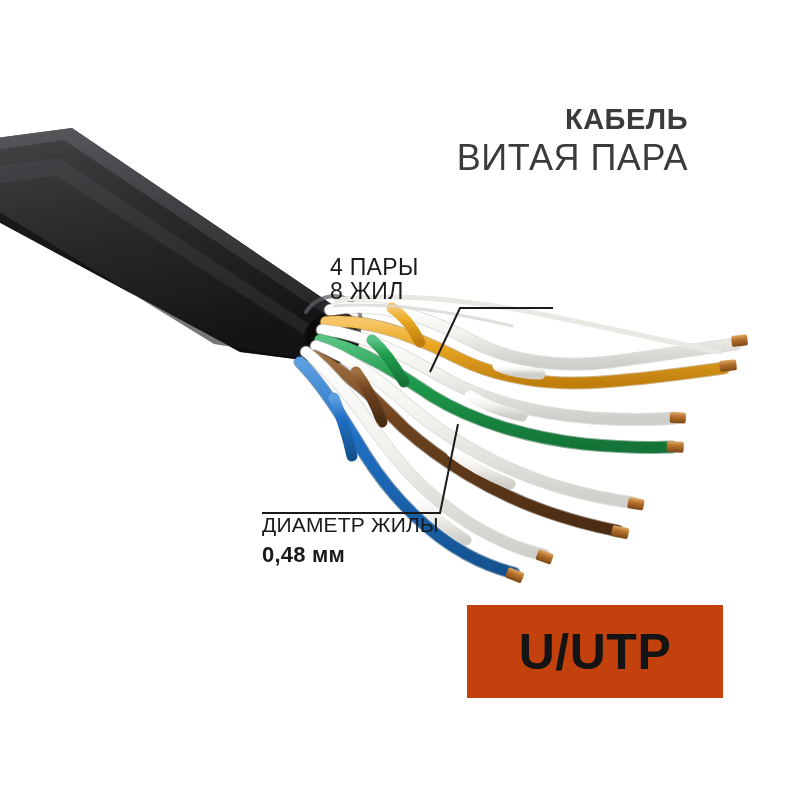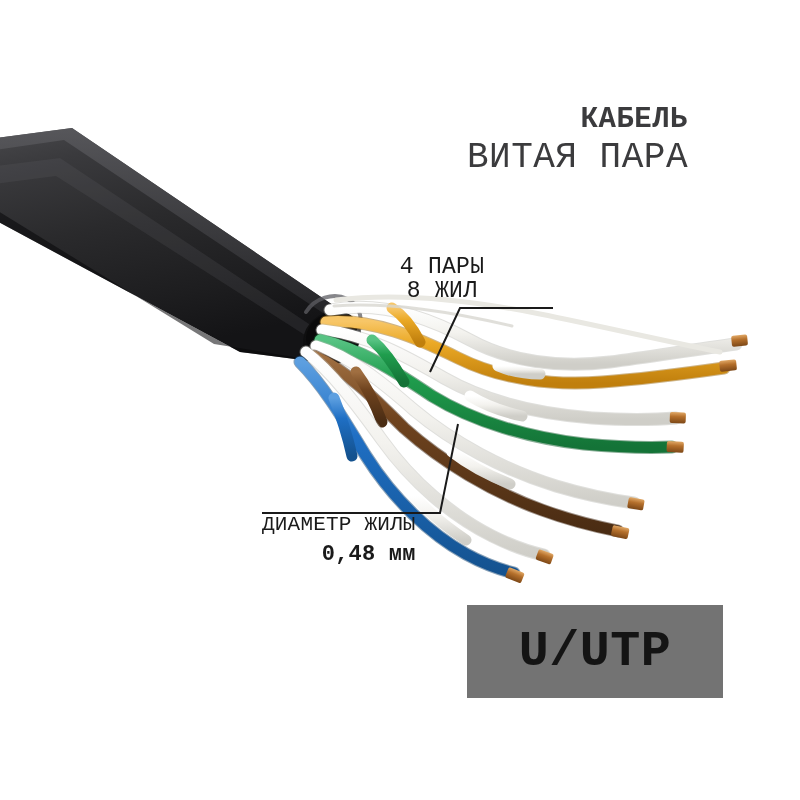--- a/index.html
+++ b/index.html
@@ -10,21 +10,20 @@
   }
   body {
     font-family: "Liberation Sans", sans-serif;
   }
   #canvas {
     position: relative;
     width: 800px;
     height: 800px;
     background: #ffffff;
     overflow: hidden;
-    font-family: Liberation Mono, monospace;
   }
   .abs { position: absolute; }
   #title-wrap {
     position: absolute;
     left: 0;
     top: 105px;
     width: 688px;
     text-align: right;
     line-height: 1.0;
   }
@@ -46,30 +45,30 @@
 
   
   .callout-text {
     color: #1a1a1a;
     line-height: 1.06;
   }
   #callout-pairs {
     left: 330px;
     top: 255px;
     width: 224px;
-    text-align: center;
+    text-align: left;
     font-size: 23px;
     letter-spacing: 0.3px;
   }
   #callout-pairs span { display: block; }
 
   #callout-diam {
     left: 262px;
     top: 514px;
-    text-align: right;
+    text-align: left;
   }
   #callout-diam .line1 {
     display: block;
     font-size: 21px;
     letter-spacing: 0.2px;
   }
   #callout-diam .line2 {
     display: block;
     margin-top: 7px;
     font-size: 22px;
@@ -140,21 +139,21 @@
     letter-spacing: 0.5px;
     white-space: nowrap;
   }
 
   
   #uutp-box {
     left: 467px;
     top: 605px;
     width: 256px;
     height: 93px;
-    background: #737373;
+    background: #c2410c;
     display: flex;
     align-items: center;
     justify-content: center;
   }
   #uutp-text {
     font-size: 50px;
     font-weight: bold;
     color: #141414;
     letter-spacing: 0.5px;
     line-height: 1;

